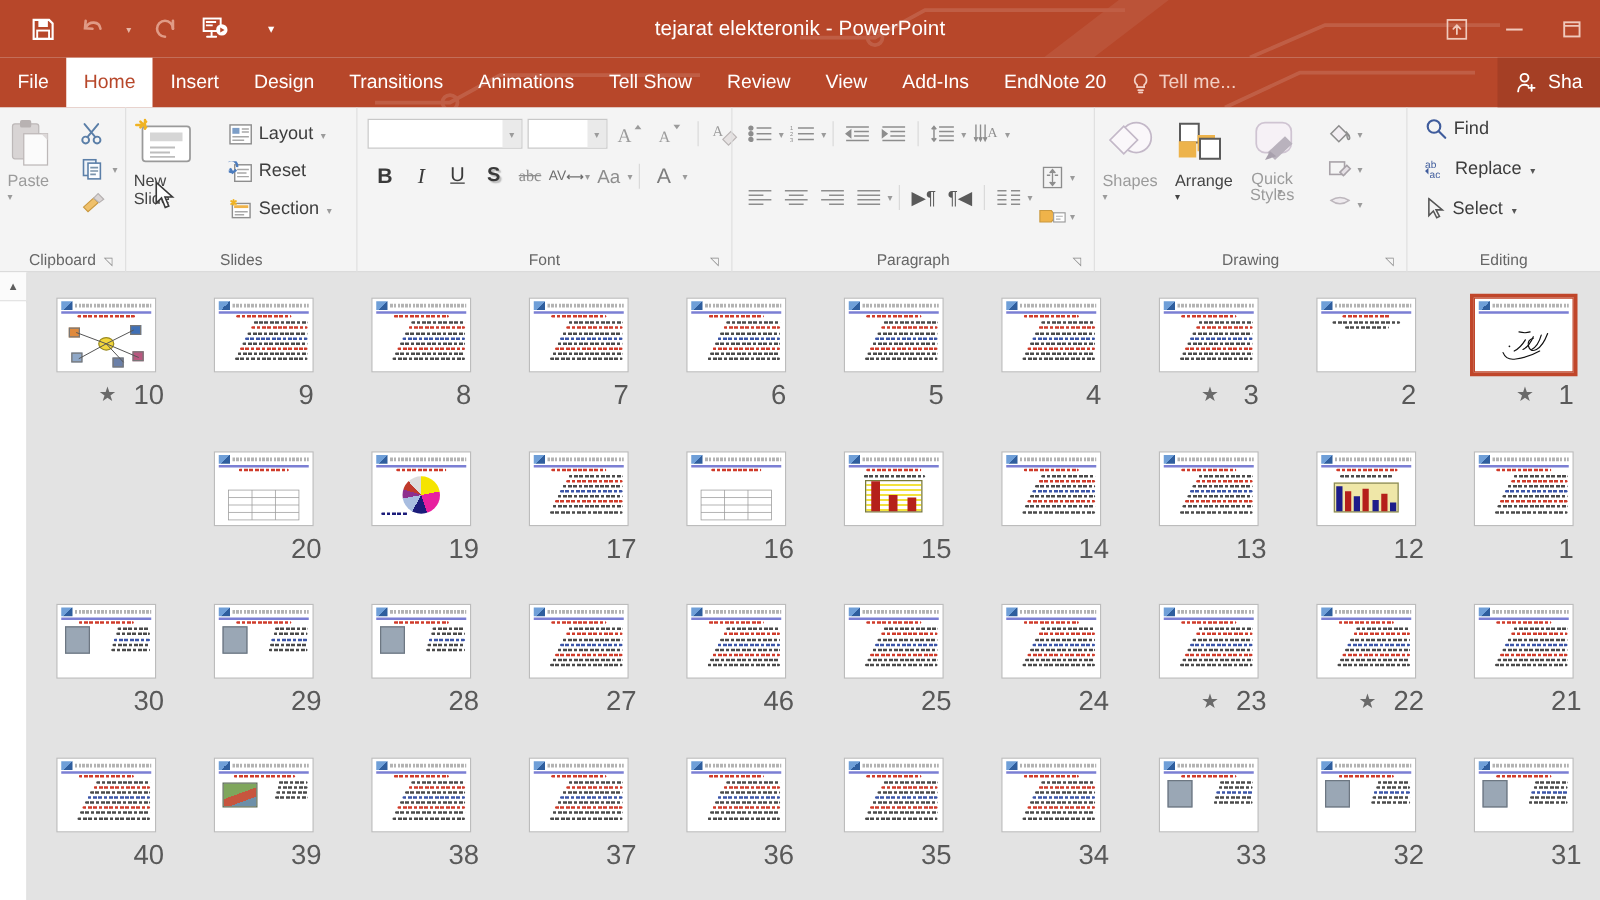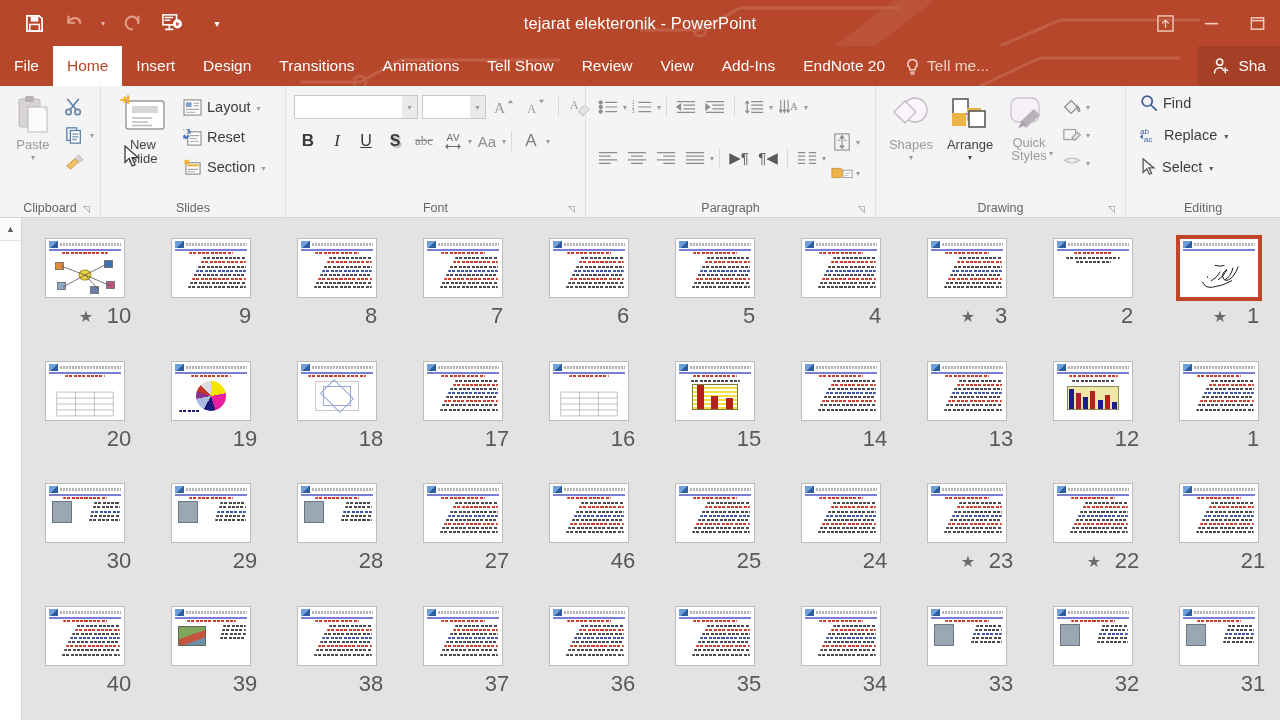--- a/index.html
+++ b/index.html
@@ -71,21 +71,21 @@
   .rlabel {
     height: 20px; font-size: 12.5px; color: #666; text-align: center;
     display: flex; align-items: center; justify-content: center; position: relative;
   }
   .dlauncher {
     position: absolute; right: 6px; bottom: 3px; width: 11px; height: 11px;
     color: #8a8a8a; font-size: 9px; line-height: 11px;
   }
 
   .bigbtn {
-    display: flex; flex-direction: column; align-items: center; justify-content: flex-start;
+    display: flex; flex-direction: column; align-items: flex-start; justify-content: flex-start;
     width: 62px; padding-top: 2px; color: #9b9b9b; font-size: 13px;
   }
   .bigbtn.on { color: #444; }
   .bigbtn .lbl { margin-top: 2px; text-align: center; line-height: 14px; }
   .caret-sm { font-size: 8px; margin-top: 1px; color: #9b9b9b; }
 
   .smallbtn {
     display: flex; align-items: center; gap: 5px; height: 26px; padding: 0 4px;
     color: #3d3d3d; font-size: 14.5px; white-space: nowrap;
   }
@@ -508,21 +508,21 @@
           </div>
         <div class="iconbtn dark" style="text-decoration:underline;font-size:16px;">
             <span>U</span>
           </div>
         <div class="iconbtn dark" style="font-weight:bold;font-size:16px;text-shadow:1.5px 1.5px 1px #bbb;">
             <span>S</span>
           </div>
         <div class="iconbtn" style="font-size:13px;text-decoration:line-through;color:#8d8d8d;font-family:'Liberation Serif',serif;">
             <span>abc</span>
           </div>
-        <div class="iconbtn" style="flex-direction:column;font-family:Liberation Mono, monospace;">
+        <div class="iconbtn" style="">
           <span style="font-size:11px;color:#6e6e6e;line-height:10px;">AV</span>
           <svg width="16" height="7" viewBox="0 0 16 7" fill="none" stroke="#6e6e6e" stroke-width="1.2">
               <path d="M1 3.5h14M3 1.5 L1 3.5 L3 5.5M13 1.5 L15 3.5 L13 5.5"></path>
             </svg>
         </div>
         <span class="caret-sm">▾</span>
         <div class="iconbtn" style="font-size:15px;color:#8d8d8d;">
             <span>Aa</span>
           </div>
         <span class="caret-sm">▾</span>
@@ -1214,39 +1214,20 @@
         </div>
         <div class="cell">
           <div class="thumb-wrap">
             <div class="thumb">
               <div class="t-hdr">
                 <span class="logo"></span>
                 <span class="hline"></span>
                 <span class="rule"></span>
               </div>
               <div class="t-body">
-                <div class="tl ttl mag" style="width:82%"></div>
-                <div class="t-radar"></div>
-              </div>
-            </div>
-          </div>
-          <div class="meta">
-            <div class="snum">18</div>
-            <div class="star hide">★</div>
-          </div>
-        </div>
-        <div class="cell">
-          <div class="thumb-wrap">
-            <div class="thumb">
-              <div class="t-hdr">
-                <span class="logo"></span>
-                <span class="hline"></span>
-                <span class="rule"></span>
-              </div>
-              <div class="t-body">
                 <div class="tl ttl red" style="width:58%"></div>
                 <div class="t-pie"></div>
                 <div class="tl" style="width:30%;margin-left:4%;position:absolute;bottom:2px;color:#1b1c7a"></div>
               </div>
             </div>
           </div>
           <div class="meta">
             <div class="snum">19</div>
             <div class="star hide">★</div>
           </div>

